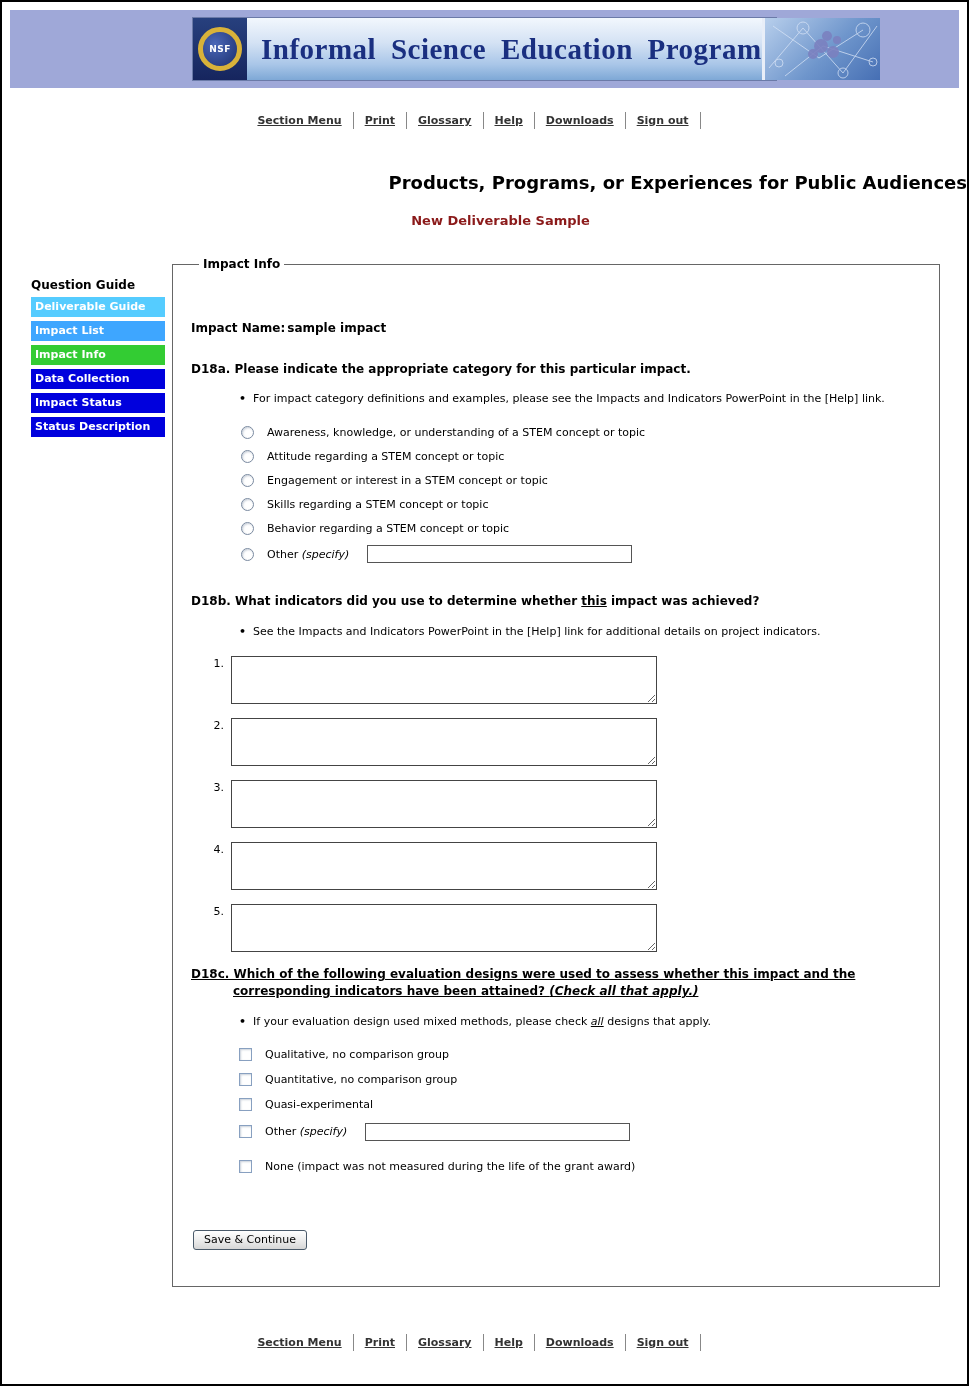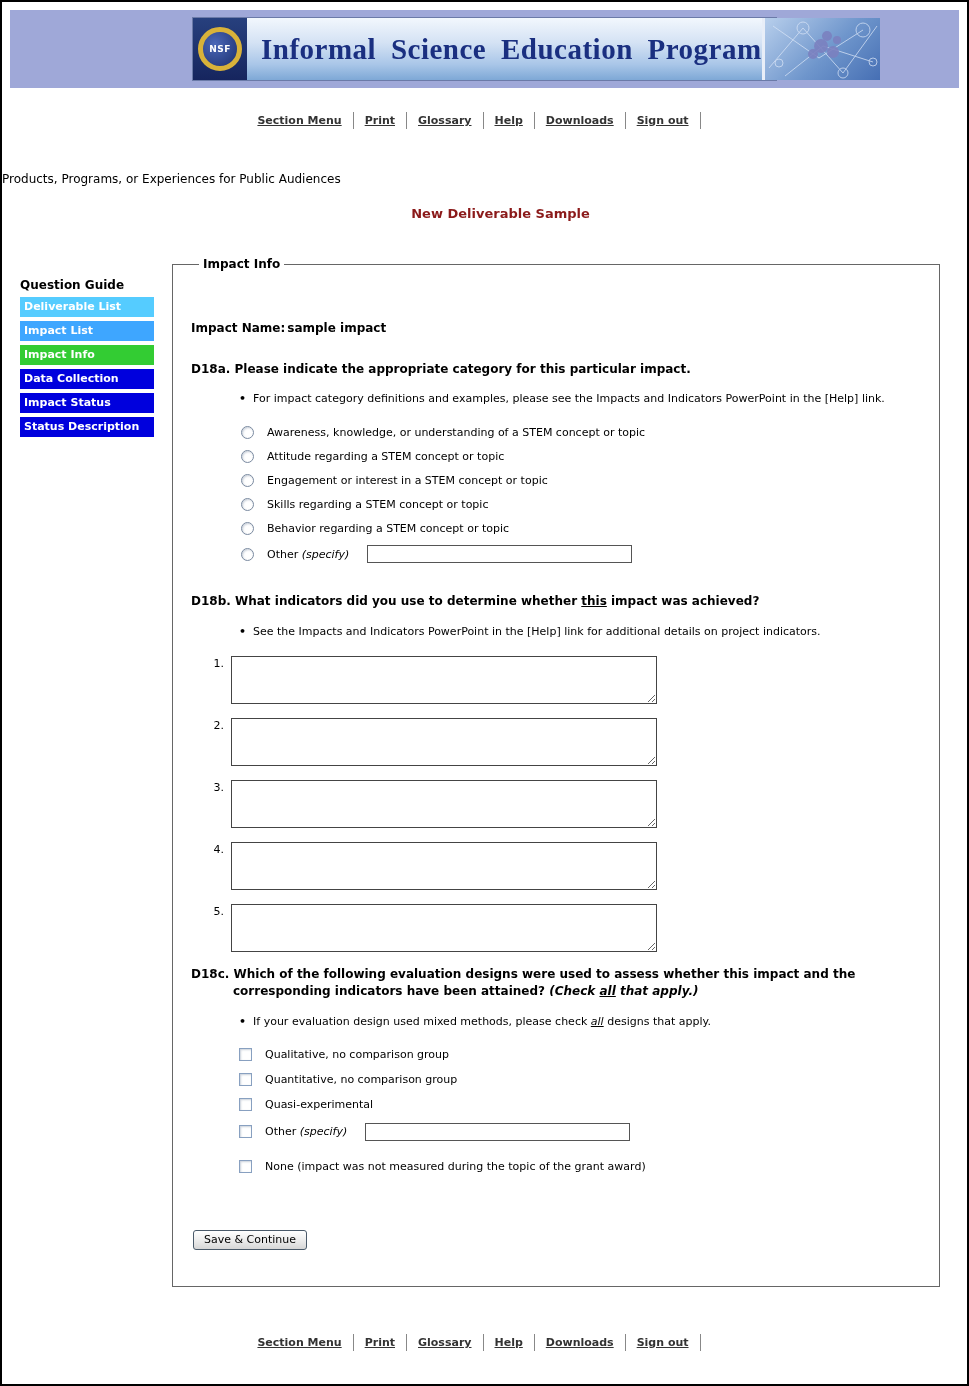--- a/index.html
+++ b/index.html
@@ -16,40 +16,40 @@
   .banner-title { flex:1; background:linear-gradient(180deg,#f2f7fd 0%,#d4e2f4 40%,#a9c6e8 75%,#7ea8d6 100%); display:flex; align-items:center; padding-left:14px; font-family:"Liberation Serif","DejaVu Serif",serif; font-weight:bold; font-size:29px; color:#1a2f80; word-spacing:7px; letter-spacing:0.5px; white-space:nowrap; }
   .banner-art { width:118px; flex:none; border-left:3px solid #e8eef8; background:linear-gradient(135deg,#b8cfec 0%,#6f96cc 55%,#466fb4 100%); }
 
   
   .nav { display:flex; justify-content:center; align-items:center; }
   .nav-top { margin-top:24px; }
   .nav a { color:#333; font-size:11px; font-weight:bold; text-decoration:underline; cursor:pointer; }
   .sep { width:1px; height:17px; background:#888; margin:0 11px; }
 
   
-  .page-title { margin-top:43px; text-align:left; font-size:12px; font-weight:normal; }
+  .page-title { margin-top:43px; text-align:right; font-size:18px; font-weight:bold; }
   .page-subtitle { margin-top:20px; text-align:center; font-size:13px; font-weight:bold; color:#8b1a1a;padding-left:32px; }
 
   
-  .sidebar { position:absolute; left:18px; top:276px; width:134px; }
+  .sidebar { position:absolute; left:29px; top:276px; width:134px; }
   .sidebar-heading { font-size:12px; font-weight:bold; margin-bottom:5px; }
   .sidebar-item { color:#fff; font-weight:bold; font-size:11px; padding:3px 4px 4px 4px; margin-bottom:4px; cursor:pointer; }
 
   
   .content { position:absolute; top:255px; left:170px; width:768px; }
   fieldset.impact { border:1px solid #666; height:1030px; padding:0 18px 20px 18px; }
   fieldset.impact legend { font-size:12px; font-weight:bold; padding:0 4px; margin-left:8px; }
 
   .impact-name { margin-top:50px; font-weight:bold; font-size:12px; }
   .impact-name .val { margin-left:2px; }
 
   .question { font-weight:bold; font-size:12px; padding-left:42px; text-indent:-42px; line-height:1.45; }
   .q-d18a { margin-top:26px; }
   .q-d18b { margin-top:30px; }
-  .q-d18c { max-width:668px; }
+  .q-d18c { max-width:668px;text-decoration:underline; }
   .q-underline { text-decoration:underline; }
   .q-italic { font-style:italic; font-weight:bold; }
   .q-italic .q-underline { font-style:italic; }
 
   .bullet-note { margin-top:14px; margin-left:48px; font-size:11px; }
   .bullet { font-weight:bold; margin-right:7px; }
   .note-underline { font-style:italic; text-decoration:underline; }
 
   .opt-list { margin-top:20px; margin-left:50px; }
   .chk-list { margin-top:20px; margin-left:48px; }
@@ -122,21 +122,21 @@
       <span class="sep"></span>
     <a>Sign out</a>
       <span class="sep"></span>
   </div>
 
   <div class="page-title">Products, Programs, or Experiences for Public Audiences</div>
   <div class="page-subtitle">New Deliverable Sample</div>
 
   <div class="sidebar">
     <div class="sidebar-heading">Question Guide</div>
-    <div class="sidebar-item" style="background-color: rgb(85, 204, 255);">Deliverable List</div>
+    <div class="sidebar-item" style="background-color: rgb(85, 204, 255);">Deliverable Guide</div>
     <div class="sidebar-item" style="background-color: rgb(62, 166, 255);">Impact List</div>
     <div class="sidebar-item" style="background-color: rgb(51, 204, 51);">Impact Info</div>
     <div class="sidebar-item" style="background-color: rgb(0, 0, 221);">Data Collection</div>
     <div class="sidebar-item" style="background-color: rgb(0, 0, 221);">Impact Status</div>
     <div class="sidebar-item" style="background-color: rgb(0, 0, 221);">Status Description</div>
   </div>
 
   <div class="content">
     <fieldset class="impact">
       <legend>Impact Info</legend>
@@ -231,21 +231,21 @@
           <input type="checkbox" class="ctl check" style="">
           <span class="opt-label">Quasi-experimental</span>
         </label>
         <div class="opt-row chk-row">
           <input type="checkbox" class="ctl check" style="">
           <span class="opt-label"><span>Other </span><i>(specify)</i></span>
           <input type="text" class="other-input" value="" style="">
         </div>
         <label class="opt-row chk-row row-none">
           <input type="checkbox" class="ctl check" style="">
-          <span class="opt-label">None (impact was not measured during the topic of the grant award)</span>
+          <span class="opt-label">None (impact was not measured during the life of the grant award)</span>
         </label>
       </div>
 
       <button class="save-btn">Save &amp; Continue</button>
     </fieldset>
   </div>
 
   <div class="nav nav-footer">
     <a>Section Menu</a>
       <span class="sep"></span>

